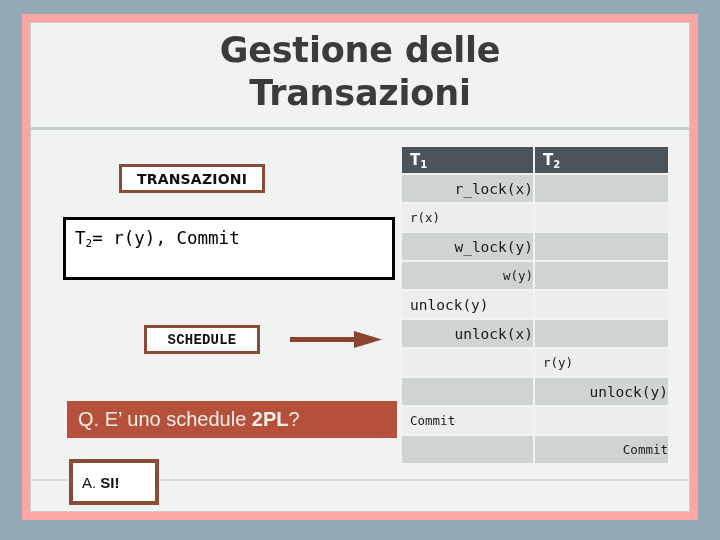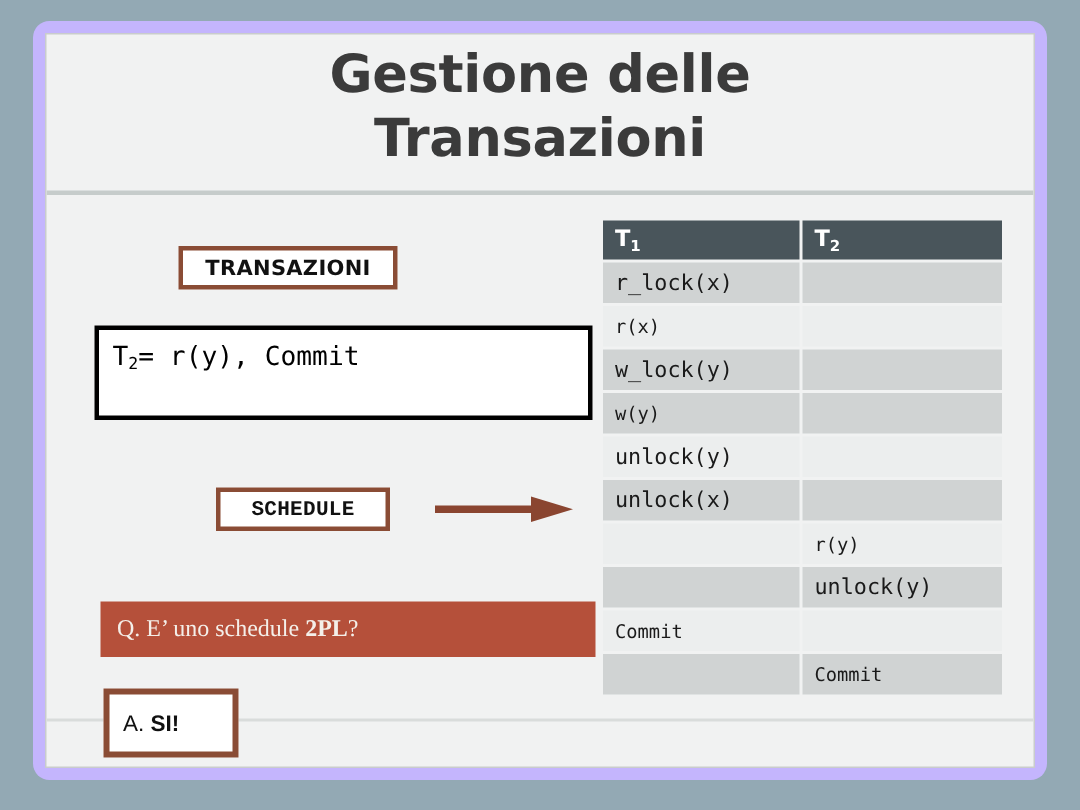--- a/index.html
+++ b/index.html
@@ -14,24 +14,23 @@
     font-family: "Liberation Sans", sans-serif;
   }
 
   
   #slide-frame {
     position: absolute;
     left: 22px;
     top: 14px;
     width: 676px;
     height: 506px;
-    background: #c4b5fd;
+    background: #fca5a5;
     box-sizing: border-box;
     padding: 8px;
-    border-radius: 11px;
   }
   #slide-inner {
     position: relative;
     width: 100%;
     height: 100%;
     background: #f1f2f2;
     border: 1px solid #c9cccc;
     box-sizing: border-box;
     overflow: hidden;
   }
@@ -150,22 +149,22 @@
     width: 330px;
     height: 37px;
     background: #b5503a;
     box-sizing: border-box;
     display: flex;
     align-items: center;
     padding-left: 11px;
     overflow: hidden;
   }
   #question-banner .q-text {
-    font-family: Liberation Serif, serif;
-    font-size: 16px;
+    font-family: Liberation Sans, sans-serif;
+    font-size: 20px;
     color: #f4efe9;
     white-space: nowrap;
   }
   #question-banner .q-text b {
     font-weight: bold;
   }
 
   #answer-box {
     position: absolute;
     left: 38px;
@@ -218,21 +217,21 @@
   }
   #schedule-table td {
     height: 27px;
     padding: 0 0 0 8px;
     font-family: "DejaVu Sans Mono", monospace;
     font-size: 14.5px;
     color: #1a1a1a;
     vertical-align: middle;
     white-space: nowrap;
   }
-  #schedule-table tr.odd td  { background: #d0d3d3; }
+  #schedule-table tr.odd td  { background: #d0d3d3; text-align: right; }
   #schedule-table tr.even td { background: #eceeee; margin-left: 20px; }
   #schedule-table td.small { font-size: 12.5px; }
 </style>
 </head>
 <body>
 
 <div id="slide-frame">
   <div id="slide-inner">
 
     <div id="title-block">

